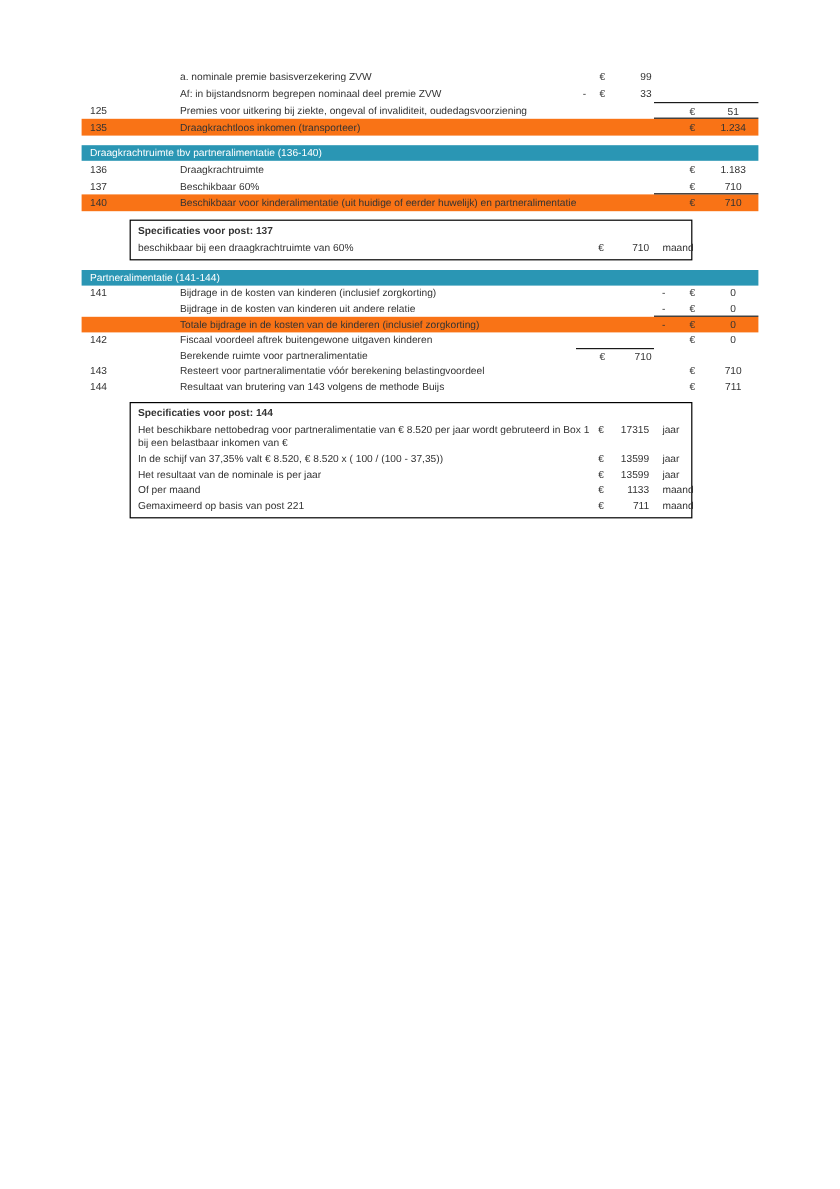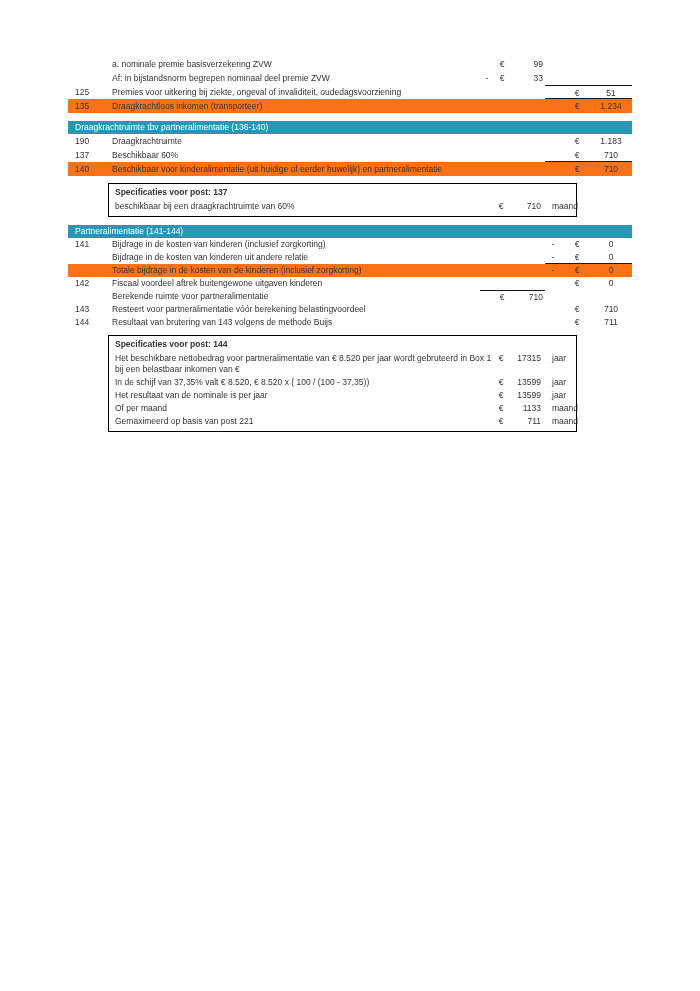--- a/index.html
+++ b/index.html
@@ -5,21 +5,21 @@
   html,body{margin:0;padding:0;}
   body{width:700px;height:991px;background:#ffffff;overflow:hidden;}
   .page{position:relative;width:700px;height:991px;background:#fff;
         font-family:"Liberation Sans",sans-serif;font-size:8.5px;color:#333333;}
   .content{position:absolute;left:68px;top:57px;width:564px;}
 
   
   .row{display:flex;height:14px;line-height:14px;}
   .s2 .row{height:13px;line-height:13px;}
   .num{width:44px;padding-left:7px;box-sizing:border-box;flex:none;}
-  .lbl{flex:1;min-width:0;white-space:nowrap;overflow:hidden;}
+  .lbl{flex:1;min-width:0;white-space:nowrap;overflow:hidden;margin-left:38px;}
   .mg{display:flex;width:65px;flex:none;height:100%;}
   .mmin{width:14px;text-align:center;}
   .mcur{width:16px;text-align:center;}
   .mval{width:35px;text-align:right;padding-right:2px;box-sizing:border-box;}
   .rg{display:flex;width:87px;flex:none;height:100%;box-sizing:border-box;}
   .rmin{width:16px;text-align:center;}
   .rcur{width:32px;text-align:center;}
   .rval{width:39px;text-align:center;padding-right:3px;box-sizing:border-box;}
   .shaded{background:#f97316;}
   .lt{border-top:1px solid #1a1a1a;}
@@ -101,21 +101,21 @@
       <div class="rg">
           <div class="rmin"></div>
           <div class="rcur">€</div>
           <div class="rval">1.234</div>
         </div>
     </div>
 
     <div class="secbar mt8">Draagkrachtruimte tbv partneralimentatie (136-140)</div>
 
     <div class="row">
-      <div class="num">190</div>
+      <div class="num">136</div>
       <div class="lbl">Draagkrachtruimte</div>
       <div class="mg">
           <div class="mmin"></div>
           <div class="mcur"></div>
           <div class="mval"></div>
         </div>
       <div class="rg">
           <div class="rmin"></div>
           <div class="rcur">€</div>
           <div class="rval">1.183</div>

